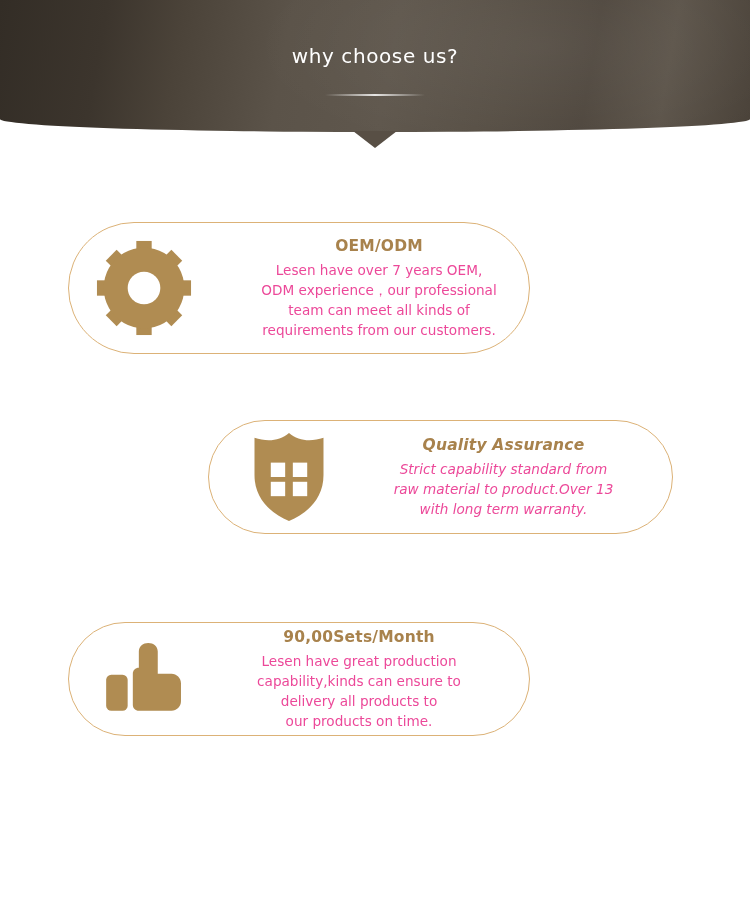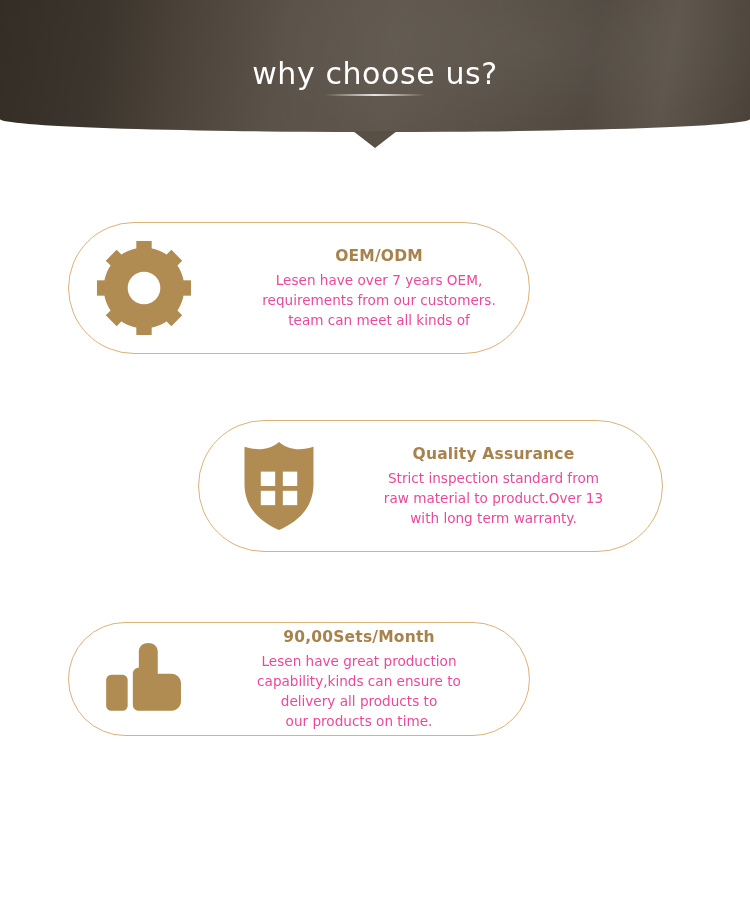--- a/index.html
+++ b/index.html
@@ -29,25 +29,25 @@
     border-bottom-left-radius:100% 26px;
     border-bottom-right-radius:100% 26px;
     overflow:hidden;
   }
   .banner-sheen {
     position:absolute; left:0; top:0; width:100%; height:100%;
     background:radial-gradient(ellipse 55% 120% at 72% 35%, rgba(255,255,255,0.055), rgba(255,255,255,0) 70%);
   }
   .banner-title {
     position:absolute;
-    left:0; top:56px;
+    left:0; top:44px;
     width:750px;
     text-align:center;
     color:#ffffff;
-    font-size:30px;
+    font-size:20px;
     font-weight:400;
     letter-spacing:0.6px;
     font-family:"DejaVu Sans", sans-serif;
   }
   .banner-divider {
     position:absolute;
     left:325px; top:94px;
     width:100px; height:2px;
     background:linear-gradient(90deg,
       rgba(255,255,255,0) 0%,
@@ -68,21 +68,21 @@
   
   .card {
     position:absolute;
     border:1.3px solid #dcb277;
     border-radius:999px;
     background:#ffffff;
     display:flex;
     align-items:center;
   }
   #card-1 { left:68px;  top:222px; width:462px; height:132px;gap:36px; }
-  #card-2 { left:198px; top:420px; width:465px; height:132px; }
+  #card-2 { left:208px; top:420px; width:465px; height:114px;font-style:italic; }
   #card-3 { left:68px;  top:622px; width:462px; height:114px; }
 
   .card-icon {
     width:150px;
     display:flex;
     align-items:center;
     justify-content:center;
     flex:0 0 150px;
   }
   #card-2 .card-icon { flex:0 0 160px; width:160px; }
@@ -135,40 +135,41 @@
         <rect x="70.5" y="70.5" width="16" height="16" transform="rotate(45 78.5 78.5)"></rect>
         <path d="M50 8 A42 42 0 1 1 49.99 8 Z"></path>
       </g>
       <circle cx="50" cy="50" r="17" fill="#ffffff"></circle>
     </svg>
   </div>
   <div class="card-text">
     <div class="card-heading">OEM/ODM</div>
     <div class="card-body">
       <div>Lesen have over 7 years OEM,</div>
+      <div>ODM experience，our professional</div>
+      <div>team can meet all kinds of</div>
       <div>requirements from our customers.</div>
-      <div>team can meet all kinds of</div>
     </div>
   </div>
 </div>
 
 <div class="card" id="card-2">
   <div class="card-icon">
     <svg width="78" height="92" viewBox="0 0 80 96" aria-hidden="true">
       <path d="M40 2 C30 11 16 11 4 7 L4 46 C4 72 22 86 40 94 C58 86 76 72 76 46 L76 7 C64 11 50 11 40 2 Z" fill="#b08c52"></path>
       <rect x="21" y="33" width="15" height="15" fill="#ffffff"></rect>
       <rect x="44" y="33" width="15" height="15" fill="#ffffff"></rect>
       <rect x="21" y="53" width="15" height="15" fill="#ffffff"></rect>
       <rect x="44" y="53" width="15" height="15" fill="#ffffff"></rect>
     </svg>
   </div>
   <div class="card-text">
     <div class="card-heading">Quality Assurance</div>
     <div class="card-body">
-      <div>Strict inspection standard from</div>
+      <div>Strict capability standard from</div>
       <div>raw material to product.Over 13</div>
       <div>with long term warranty.</div>
     </div>
   </div>
 </div>
 
 <div class="card" id="card-3">
   <div class="card-icon">
     <svg width="86" height="86" viewBox="0 0 100 100" aria-hidden="true">
       <g fill="#b08c52">

